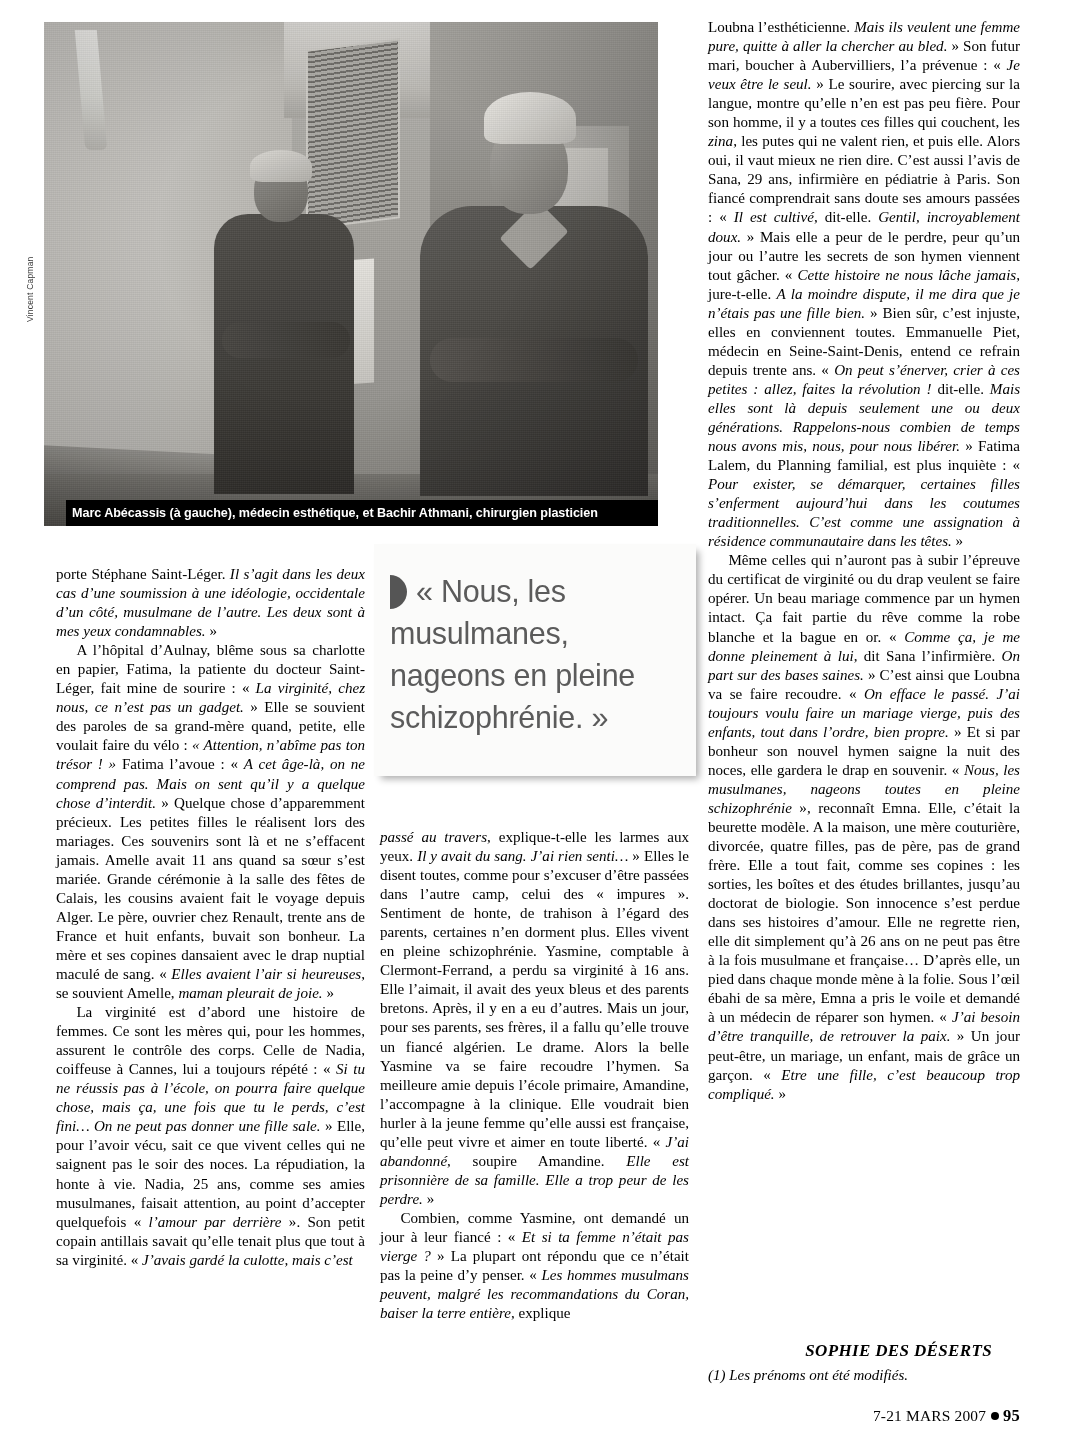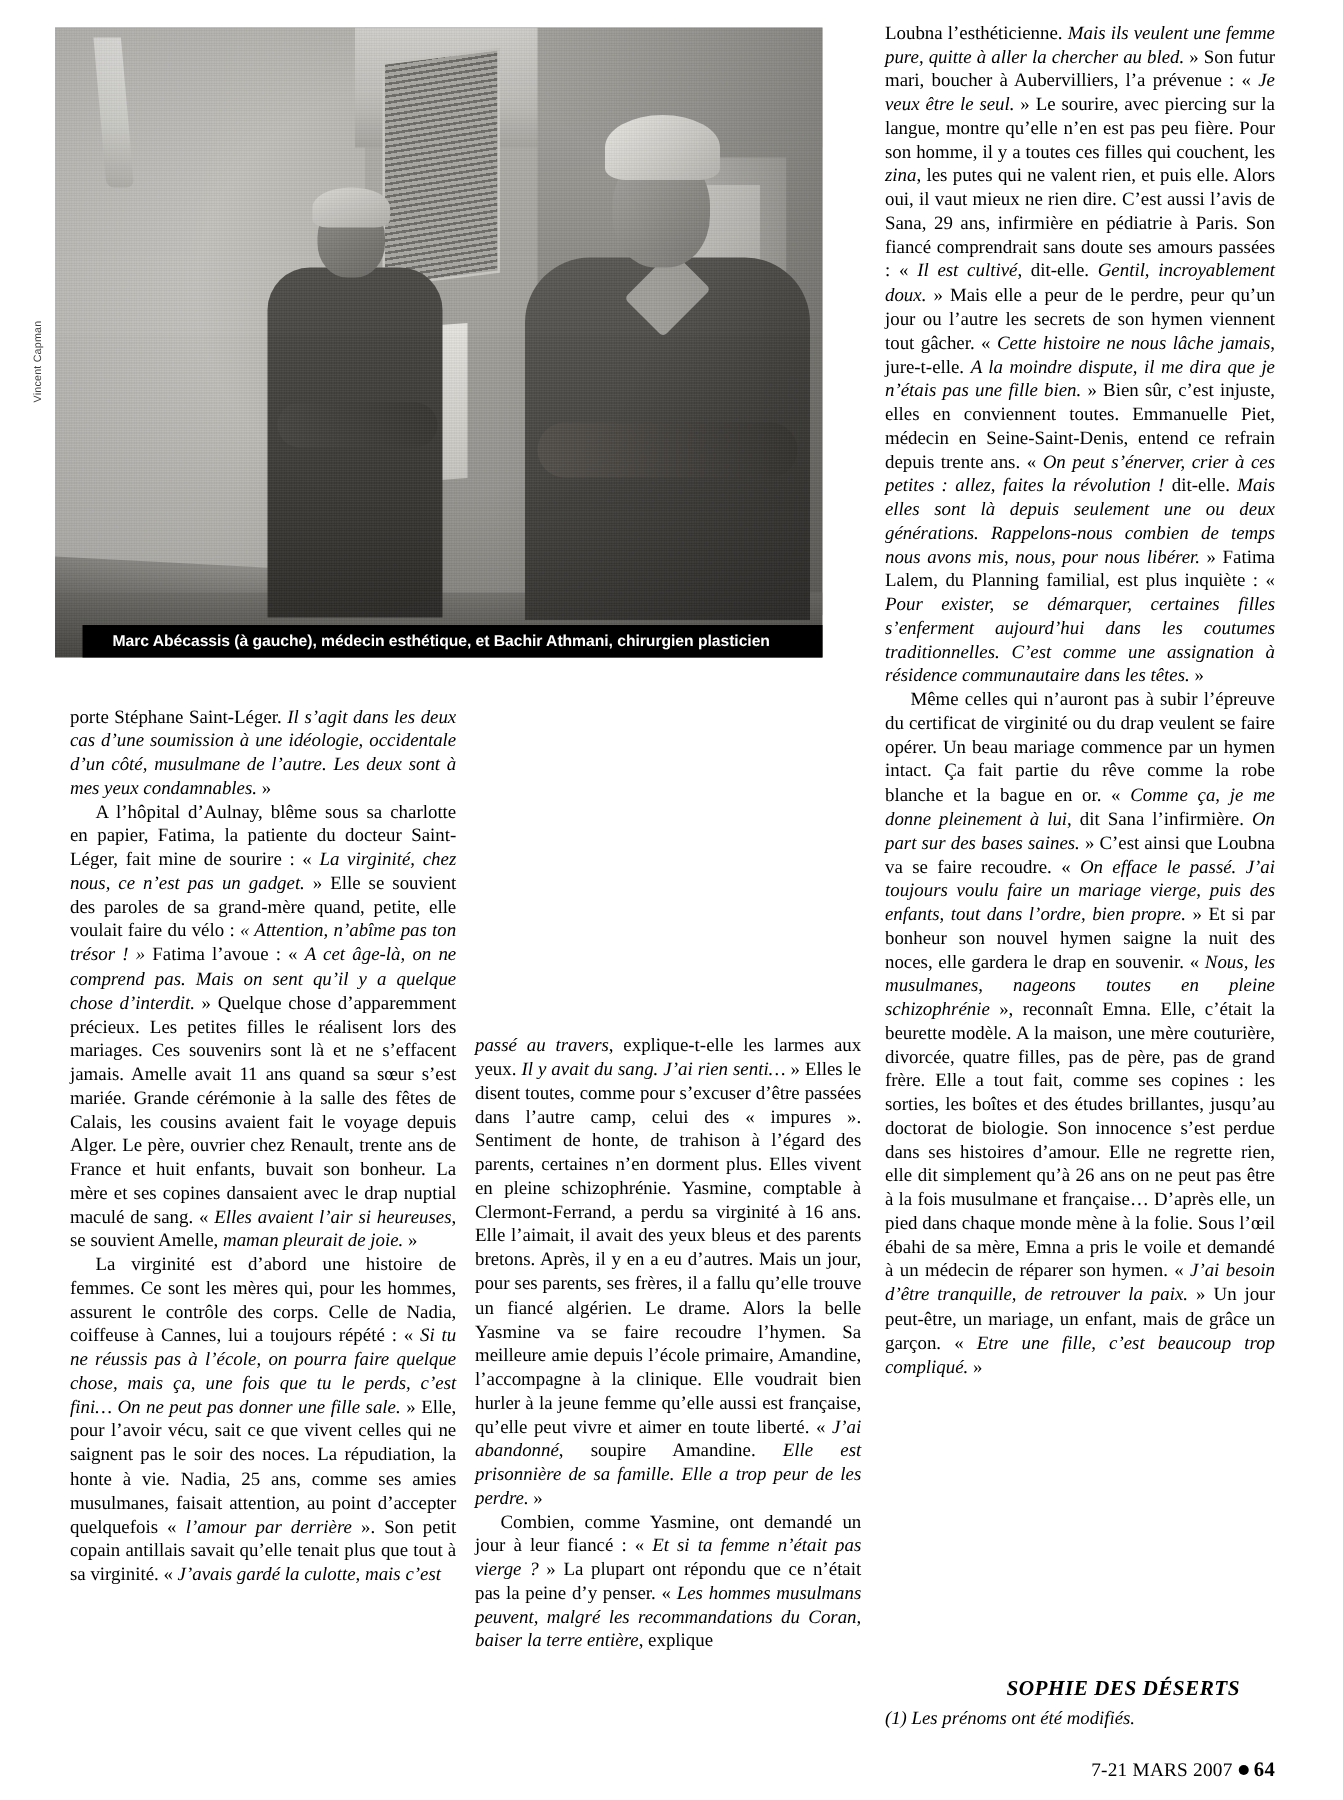--- a/index.html
+++ b/index.html
@@ -169,21 +169,21 @@
     left: 22px;
     bottom: 0;
     width: 592px;
     height: 26px;
     background: #000;
     color: #fff;
     font-family: "Liberation Sans", sans-serif;
     font-weight: bold;
     font-size: 12.6px;
     line-height: 26px;
-    padding-left: 24px;
+    padding-left: 6px;
     box-sizing: border-box;
     white-space: nowrap;
     letter-spacing: -.05px;
   }
 
   
   .col {
     position: absolute;
     font-size: 15.1px;
     line-height: 19.05px;
@@ -301,36 +301,41 @@
       <div class="ph-layer ph-manB-head"></div>
       <div class="ph-layer ph-manB-cap"></div>
 
       <div class="ph-layer ph-grain"></div>
       <div class="ph-layer ph-vignette"></div>
     </div>
 
     <div class="photo-caption">Marc Abécassis (à gauche), médecin esthétique, et Bachir Athmani, chirurgien plasticien</div>
   </div>
 
+  <div class="pullquote">
+    <div class="pullquote-inner">
+      <span class="pq-bullet"></span><span>« Nous, les musulmanes, nageons en pleine schizophrénie. »</span>
+    </div>
+  </div>
 
   <div class="col" id="col1">
     <p class="noindent">porte Stéphane Saint-Léger. <i>Il s’agit dans les deux cas d’une soumission à une idéologie, occidentale d’un côté, musulmane de l’autre. Les deux sont à mes yeux condamnables.</i> »</p>
     <p>A l’hôpital d’Aulnay, blême sous sa charlotte en papier, Fatima, la patiente du docteur Saint-Léger, fait mine de sourire : « <i>La virginité, chez nous, ce n’est pas un gadget.</i> » Elle se souvient des paroles de sa grand-mère quand, petite, elle voulait faire du vélo : <i>« Attention, n’abîme pas ton trésor ! »</i> Fatima l’avoue : « <i>A cet âge-là, on ne comprend pas. Mais on sent qu’il y a quelque chose d’interdit.</i> » Quelque chose d’apparemment précieux. Les petites filles le réalisent lors des mariages. Ces souvenirs sont là et ne s’effacent jamais. Amelle avait 11 ans quand sa sœur s’est mariée. Grande cérémonie à la salle des fêtes de Calais, les cousins avaient fait le voyage depuis Alger. Le père, ouvrier chez Renault, trente ans de France et huit enfants, buvait son bonheur. La mère et ses copines dansaient avec le drap nuptial maculé de sang. « <i>Elles avaient l’air si heureuses</i>, se souvient Amelle, <i>maman pleurait de joie.</i> »</p>
     <p>La virginité est d’abord une histoire de femmes. Ce sont les mères qui, pour les hommes, assurent le contrôle des corps. Celle de Nadia, coiffeuse à Cannes, lui a toujours répété : « <i>Si tu ne réussis pas à l’école, on pourra faire quelque chose, mais ça, une fois que tu le perds, c’est fini… On ne peut pas donner une fille sale.</i> » Elle, pour l’avoir vécu, sait ce que vivent celles qui ne saignent pas le soir des noces. La répudiation, la honte à vie. Nadia, 25 ans, comme ses amies musulmanes, faisait attention, au point d’accepter quelquefois « <i>l’amour par derrière</i> ». Son petit copain antillais savait qu’elle tenait plus que tout à sa virginité. « <i>J’avais gardé la culotte, mais c’est</i></p>
   </div>
 
   <div class="col" id="col2">
     <p class="noindent"><i>passé au travers</i>, explique-t-elle les larmes aux yeux. <i>Il y avait du sang. J’ai rien senti…</i> » Elles le disent toutes, comme pour s’excuser d’être passées dans l’autre camp, celui des « impures ». Sentiment de honte, de trahison à l’égard des parents, certaines n’en dorment plus. Elles vivent en pleine schizophrénie. Yasmine, comptable à Clermont-Ferrand, a perdu sa virginité à 16 ans. Elle l’aimait, il avait des yeux bleus et des parents bretons. Après, il y en a eu d’autres. Mais un jour, pour ses parents, ses frères, il a fallu qu’elle trouve un fiancé algérien. Le drame. Alors la belle Yasmine va se faire recoudre l’hymen. Sa meilleure amie depuis l’école primaire, Amandine, l’accompagne à la clinique. Elle voudrait bien hurler à la jeune femme qu’elle aussi est française, qu’elle peut vivre et aimer en toute liberté. « <i>J’ai abandonné</i>, soupire Amandine. <i>Elle est prisonnière de sa famille. Elle a trop peur de les perdre.</i> »</p>
     <p>Combien, comme Yasmine, ont demandé un jour à leur fiancé : « <i>Et si ta femme n’était pas vierge ?</i> » La plupart ont répondu que ce n’était pas la peine d’y penser. « <i>Les hommes musulmans peuvent, malgré les recommandations du Coran, baiser la terre entière</i>, explique</p>
   </div>
 
   <div class="col" id="col3">
     <p class="noindent">Loubna l’esthéticienne. <i>Mais ils veulent une femme pure, quitte à aller la chercher au bled.</i> » Son futur mari, boucher à Aubervilliers, l’a prévenue : « <i>Je veux être le seul.</i> » Le sourire, avec piercing sur la langue, montre qu’elle n’en est pas peu fière. Pour son homme, il y a toutes ces filles qui couchent, les <i>zina</i>, les putes qui ne valent rien, et puis elle. Alors oui, il vaut mieux ne rien dire. C’est aussi l’avis de Sana, 29 ans, infirmière en pédiatrie à Paris. Son fiancé comprendrait sans doute ses amours passées : « <i>Il est cultivé</i>, dit-elle. <i>Gentil, incroyablement doux.</i> » Mais elle a peur de le perdre, peur qu’un jour ou l’autre les secrets de son hymen viennent tout gâcher. « <i>Cette histoire ne nous lâche jamais</i>, jure-t-elle. <i>A la moindre dispute, il me dira que je n’étais pas une fille bien.</i> » Bien sûr, c’est injuste, elles en conviennent toutes. Emmanuelle Piet, médecin en Seine-Saint-Denis, entend ce refrain depuis trente ans. « <i>On peut s’énerver, crier à ces petites : allez, faites la révolution !</i> dit-elle. <i>Mais elles sont là depuis seulement une ou deux générations. Rappelons-nous combien de temps nous avons mis, nous, pour nous libérer.</i> » Fatima Lalem, du Planning familial, est plus inquiète : « <i>Pour exister, se démarquer, certaines filles s’enferment aujourd’hui dans les coutumes traditionnelles. C’est comme une assignation à résidence communautaire dans les têtes.</i> »</p>
     <p>Même celles qui n’auront pas à subir l’épreuve du certificat de virginité ou du drap veulent se faire opérer. Un beau mariage commence par un hymen intact. Ça fait partie du rêve comme la robe blanche et la bague en or. « <i>Comme ça, je me donne pleinement à lui</i>, dit Sana l’infirmière. <i>On part sur des bases saines.</i> » C’est ainsi que Loubna va se faire recoudre. « <i>On efface le passé. J’ai toujours voulu faire un mariage vierge, puis des enfants, tout dans l’ordre, bien propre.</i> » Et si par bonheur son nouvel hymen saigne la nuit des noces, elle gardera le drap en souvenir. « <i>Nous, les musulmanes, nageons toutes en pleine schizophrénie</i> », reconnaît Emna. Elle, c’était la beurette modèle. A la maison, une mère couturière, divorcée, quatre filles, pas de père, pas de grand frère. Elle a tout fait, comme ses copines : les sorties, les boîtes et des études brillantes, jusqu’au doctorat de biologie. Son innocence s’est perdue dans ses histoires d’amour. Elle ne regrette rien, elle dit simplement qu’à 26 ans on ne peut pas être à la fois musulmane et française… D’après elle, un pied dans chaque monde mène à la folie. Sous l’œil ébahi de sa mère, Emna a pris le voile et demandé à un médecin de réparer son hymen. « <i>J’ai besoin d’être tranquille, de retrouver la paix.</i> » Un jour peut-être, un mariage, un enfant, mais de grâce un garçon. « <i>Etre une fille, c’est beaucoup trop compliqué.</i> »</p>
   </div>
 
   <div class="byline">SOPHIE DES DÉSERTS</div>
   <div class="footnote">(1) Les prénoms ont été modifiés.</div>
   <div class="page-footer">
-    <span>7-21 MARS 2007</span><span class="dot"></span><span class="pgnum">64</span>
+    <span>7-21 MARS 2007</span><span class="dot"></span><span class="pgnum">95</span>
   </div>
 
 </div>
 
 </body></html>

